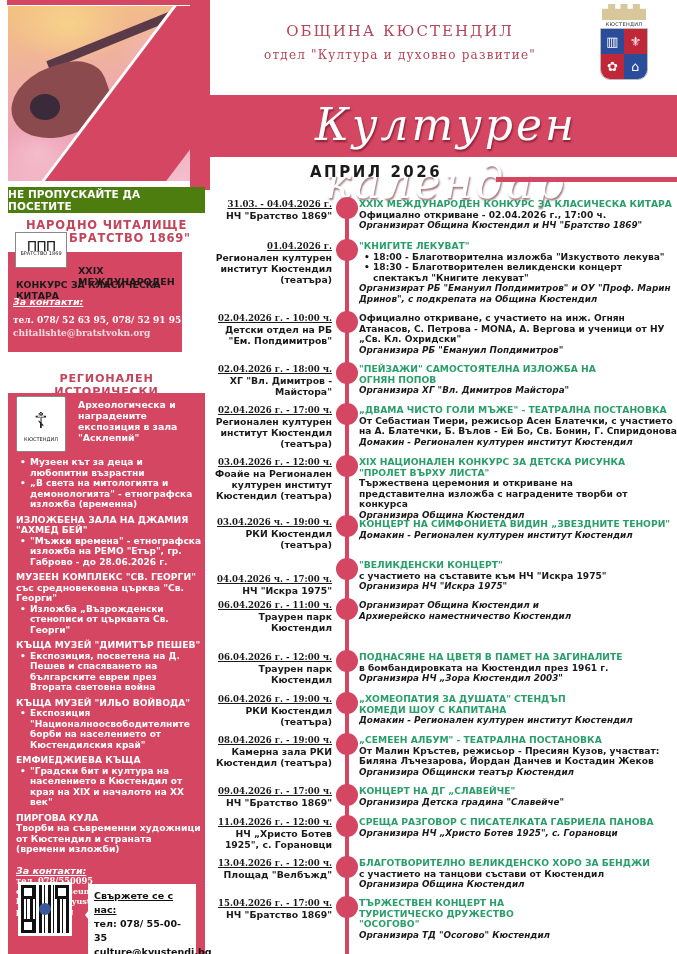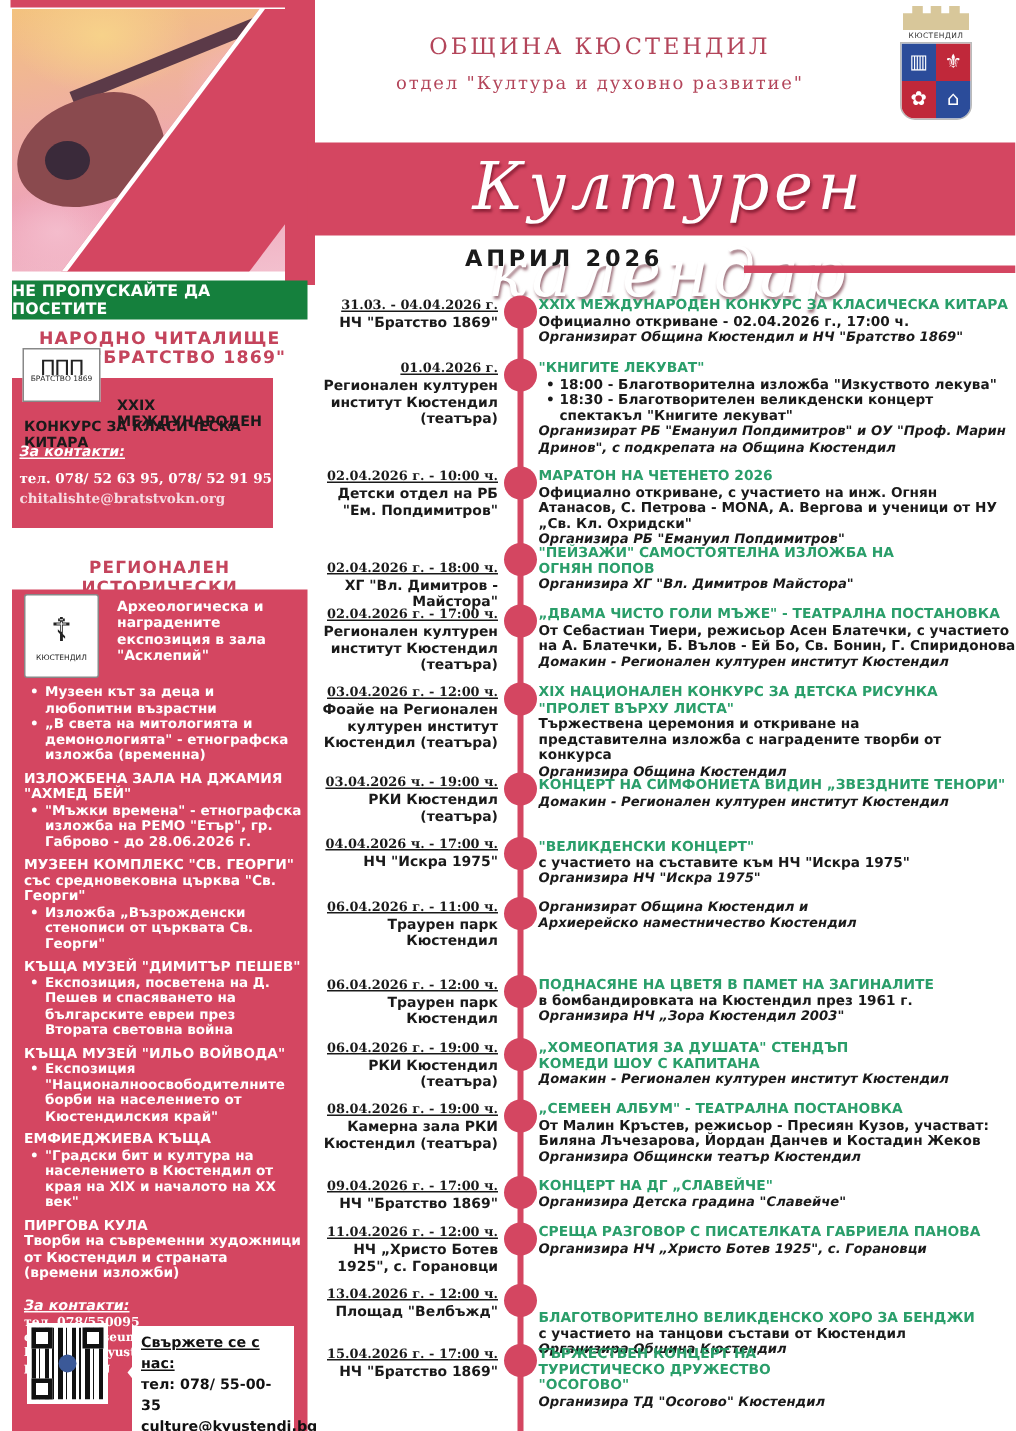--- a/index.html
+++ b/index.html
@@ -33,21 +33,21 @@
   .coat .q1, .coat .q4 { background: #2b4c9a; }
   .coat .q2, .coat .q3 { background: #c0283a; }
   .coat .q { display: flex; align-items: center; justify-content: center; color: #fff; font-size: 13px; }
 
   .title-band { position: absolute; left: 205px; top: 95px; width: 472px; height: 62px; background: #d44661; }
   .title-text { position: absolute; left: 215px; top: 96px; width: 462px; text-align: center; font-family: "DejaVu Serif", serif; font-style: italic; color: #ffffff; font-size: 44px; letter-spacing: 3px; text-shadow: 1px 2px 2px rgba(80,0,20,.55); line-height: 58px; }
   .month { position: absolute; left: 310px; top: 163px; font-family: "DejaVu Sans", sans-serif; font-weight: bold; font-size: 15px; letter-spacing: 2.5px; color: #1a1a1a; }
   .month-rule { position: absolute; left: 496px; top: 177px; width: 181px; height: 5px; background: #d44661; }
 
   
-  .side-heading { position: absolute; left: 8px; top: 187px; width: 197px; height: 26px; background: #15803d; color: #fff; font-weight: bold; font-size: 10.5px; display: flex; align-items: center; justify-content: center; letter-spacing: .1px; }
+  .side-heading { position: absolute; left: 8px; top: 187px; width: 197px; height: 26px; background: #4d7c0f; color: #fff; font-weight: bold; font-size: 10.5px; display: flex; align-items: center; justify-content: center; letter-spacing: .1px; }
   .side-title { position: absolute; text-align: center; color: #c4445c; font-weight: bold; letter-spacing: .8px; }
   .box { position: absolute; left: 8px; background: #d44661; color: #fff; }
   .logo-badge { position: absolute; background: #fff; border: 1px solid #888; display: flex; align-items: center; justify-content: center; }
   .ul-white { text-decoration: underline; font-style: italic; font-weight: bold; font-size: 9.5px; }
   .serif-contact { font-family: "DejaVu Serif", serif; font-size: 9px; font-weight: bold; }
   .muse-list { font-size: 9px; font-weight: bold; line-height: 10.5px; }
   .muse-list li { list-style: none; position: relative; padding-left: 14px; }
   .muse-list li::before { content: "•"; position: absolute; left: 4px; }
   .muse-sec { margin-top: 5px; font-size: 9.2px; font-weight: bold; line-height: 10.5px; }
   .qr { position: absolute; width: 54px; height: 54px; background:
@@ -231,29 +231,28 @@
     </div>
 </div>
 
 <div class="event" style="top:311px;">
   <div class="dot"></div>
   <div class="ev-left" style="top:2px;">
       <div class="ev-date">02.04.2026 г. - 10:00 ч.</div>
       <div>Детски отдел на РБ "Ем. Попдимитров"</div>
     </div>
   <div class="ev-right" style="top:2px;">
-      <div class="ev-title">МАРАТОН НА ЧЕТЕНЕТО 2026</div>
       <div class="ev-desc">Официално откриване, с участието на инж. Огнян Атанасов, С. Петрова - MONA, А. Вергова и ученици от НУ „Св. Кл. Охридски"</div>
       <div class="ev-org">Организира РБ "Емануил Попдимитров"</div>
     </div>
 </div>
 
 <div class="event" style="top:362px;">
   <div class="dot"></div>
-  <div class="ev-left" style="top:12px;text-align:right;">
+  <div class="ev-left" style="top:2px;text-align:right;">
       <div class="ev-date">02.04.2026 г. - 18:00 ч.</div>
       <div>ХГ "Вл. Димитров - Майстора"</div>
     </div>
   <div class="ev-right" style="top:2px; width:250px;">
       <div class="ev-title">"ПЕЙЗАЖИ" САМОСТОЯТЕЛНА ИЗЛОЖБА НА ОГНЯН ПОПОВ</div>
       <div class="ev-org">Организира ХГ "Вл. Димитров Майстора"</div>
     </div>
 </div>
 
 <div class="event" style="top:403px;">
@@ -289,21 +288,21 @@
       <div>РКИ Кюстендил (театъра)</div>
     </div>
   <div class="ev-right" style="top:4px;">
       <div class="ev-title">КОНЦЕРТ НА СИМФОНИЕТА ВИДИН „ЗВЕЗДНИТЕ ТЕНОРИ"</div>
       <div class="ev-org">Домакин - Регионален културен институт Кюстендил</div>
     </div>
 </div>
 
 <div class="event" style="top:558px;">
   <div class="dot"></div>
-  <div class="ev-left" style="top:0;">
+  <div class="ev-left" style="top:16px;">
       <div class="ev-date">04.04.2026 ч. - 17:00 ч.</div>
       <div>НЧ "Искра 1975"</div>
     </div>
   <div class="ev-right" style="top:2px;">
       <div class="ev-title">"ВЕЛИКДЕНСКИ КОНЦЕРТ"</div>
       <div class="ev-desc">с участието на съставите към НЧ "Искра 1975"</div>
       <div class="ev-org">Организира НЧ "Искра 1975"</div>
     </div>
 </div>
 
@@ -379,21 +378,21 @@
       <div class="ev-org">Организира НЧ „Христо Ботев 1925", с. Горановци</div>
     </div>
 </div>
 
 <div class="event" style="top:856px;">
   <div class="dot"></div>
   <div class="ev-left" style="top:2px;">
       <div class="ev-date">13.04.2026 г. - 12:00 ч.</div>
       <div>Площад "Велбъжд"</div>
     </div>
-  <div class="ev-right" style="top:18px;">
+  <div class="ev-right" style="top:2px;">
       <div class="ev-title">БЛАГОТВОРИТЕЛНО ВЕЛИКДЕНСКО ХОРО ЗА БЕНДЖИ</div>
       <div class="ev-desc">с участието на танцови състави от Кюстендил</div>
       <div class="ev-org">Организира Община Кюстендил</div>
     </div>
 </div>
 
 <div class="event" style="top:896px;">
   <div class="dot"></div>
   <div class="ev-left" style="top:2px;">
       <div class="ev-date">15.04.2026 г. - 17:00 ч.</div>

